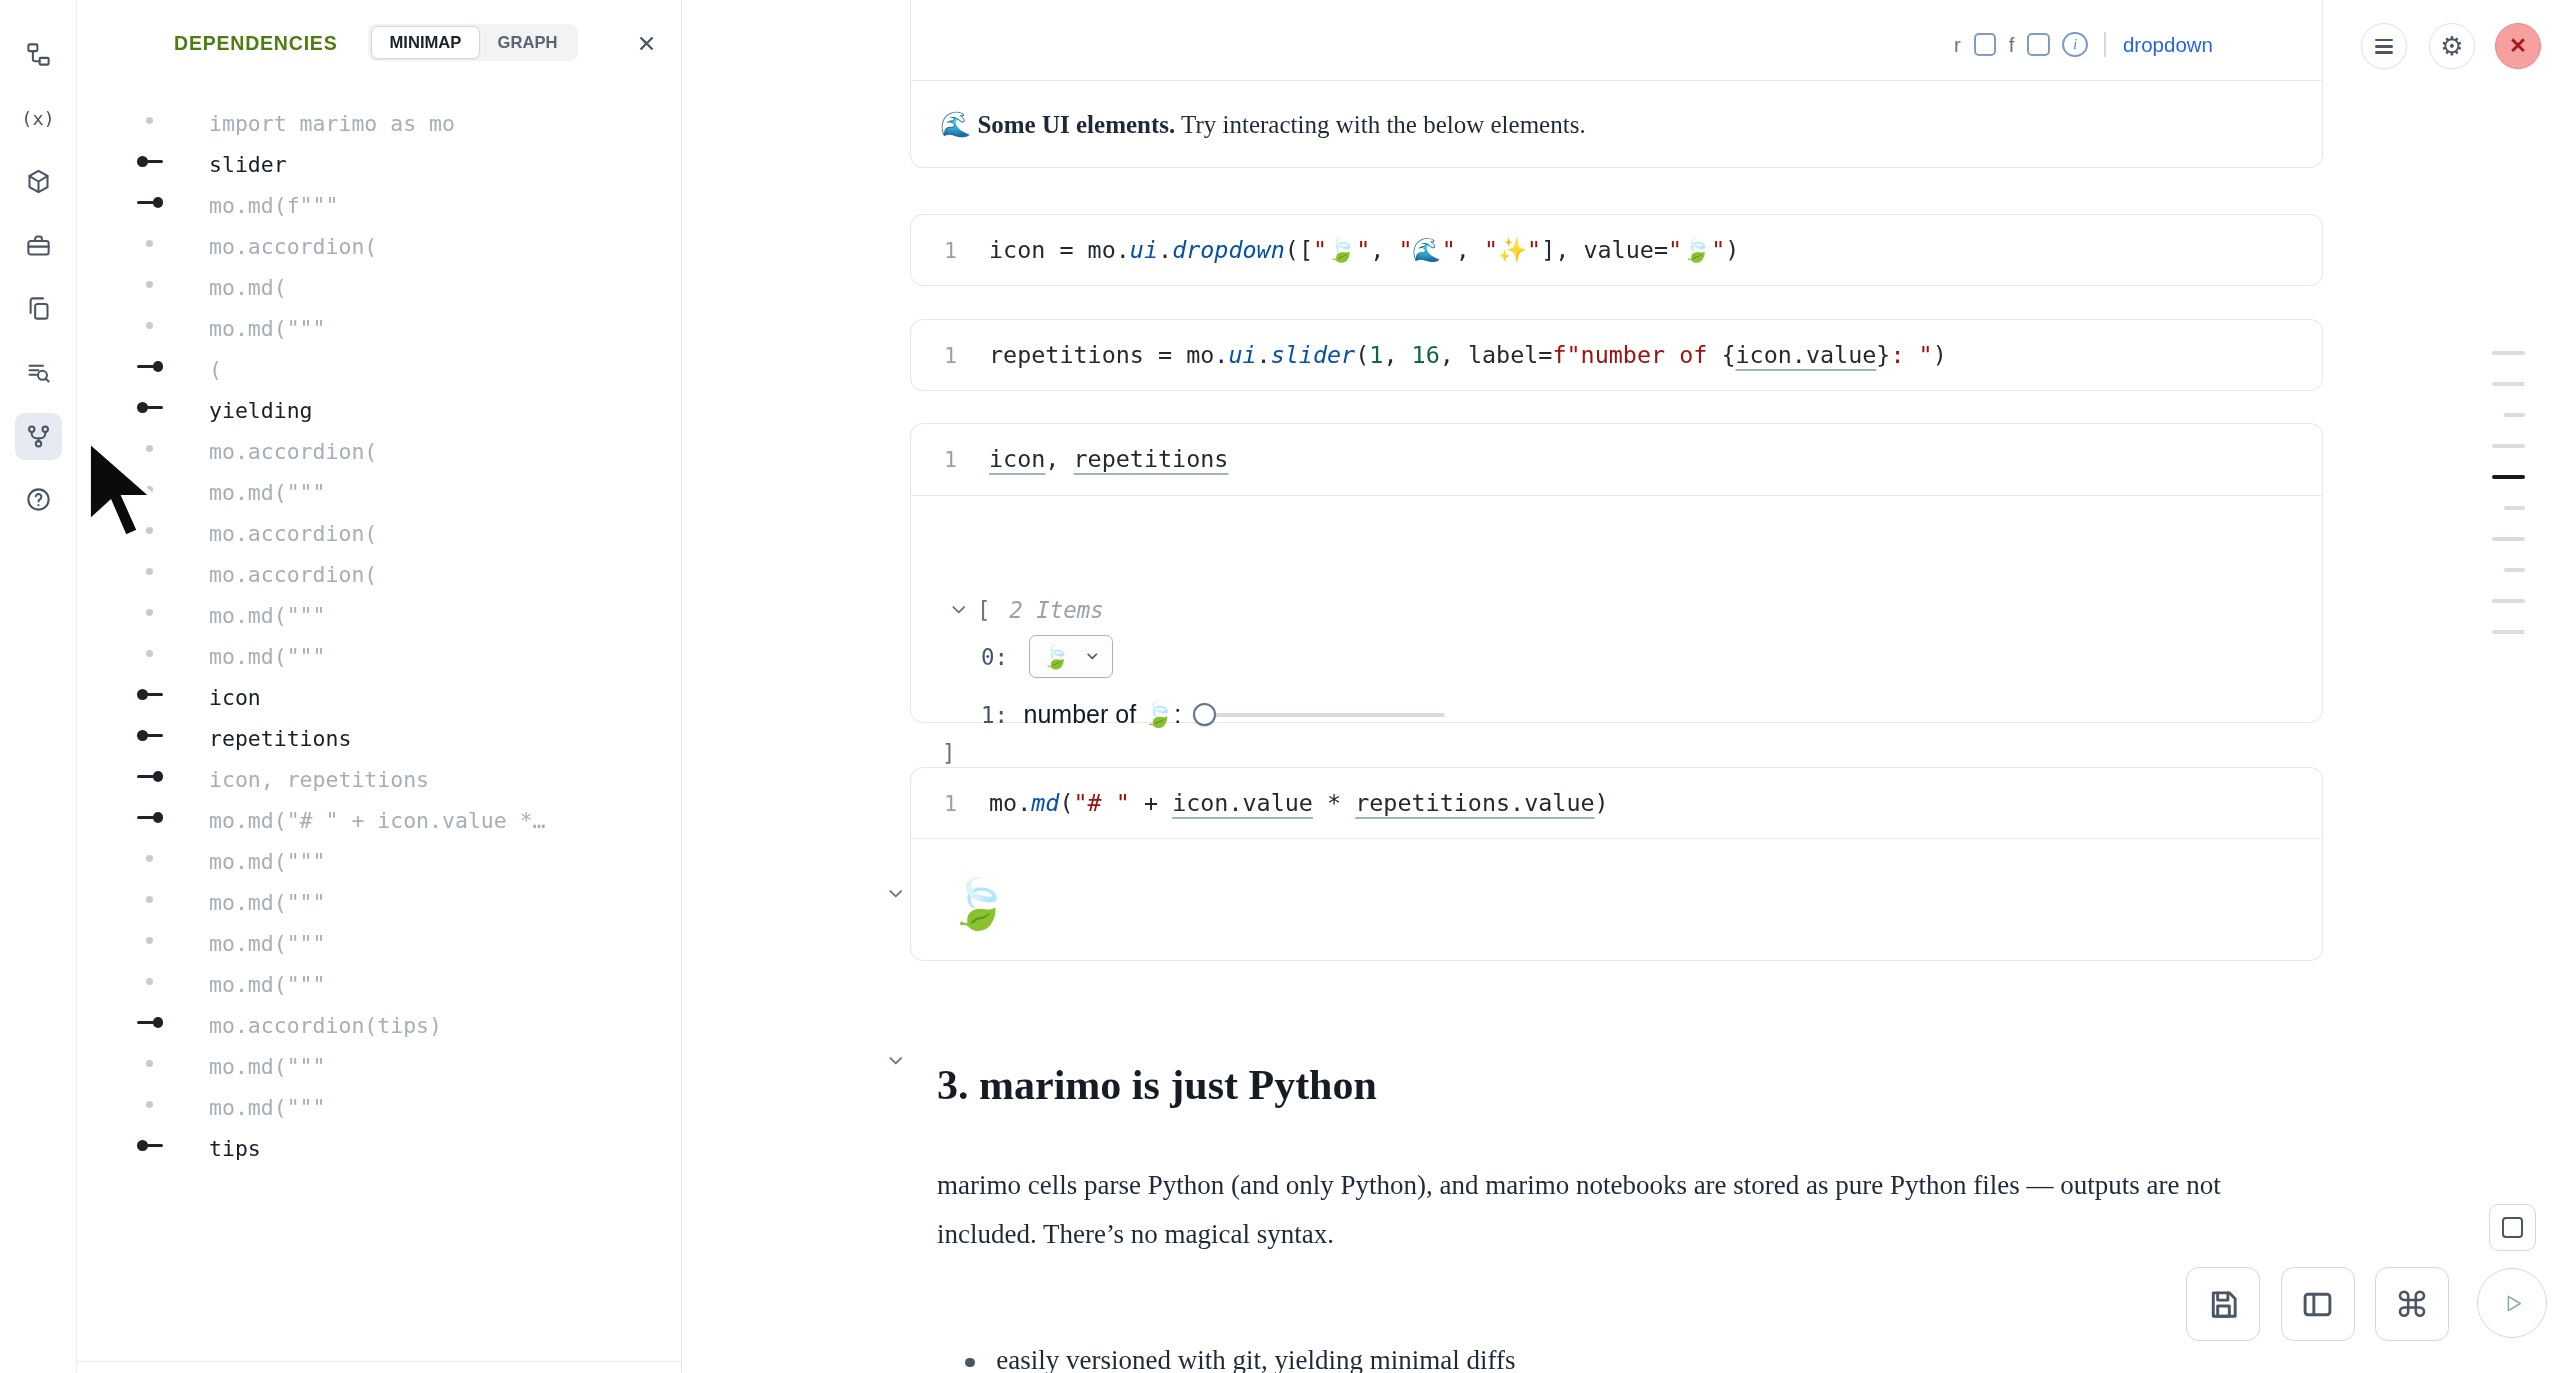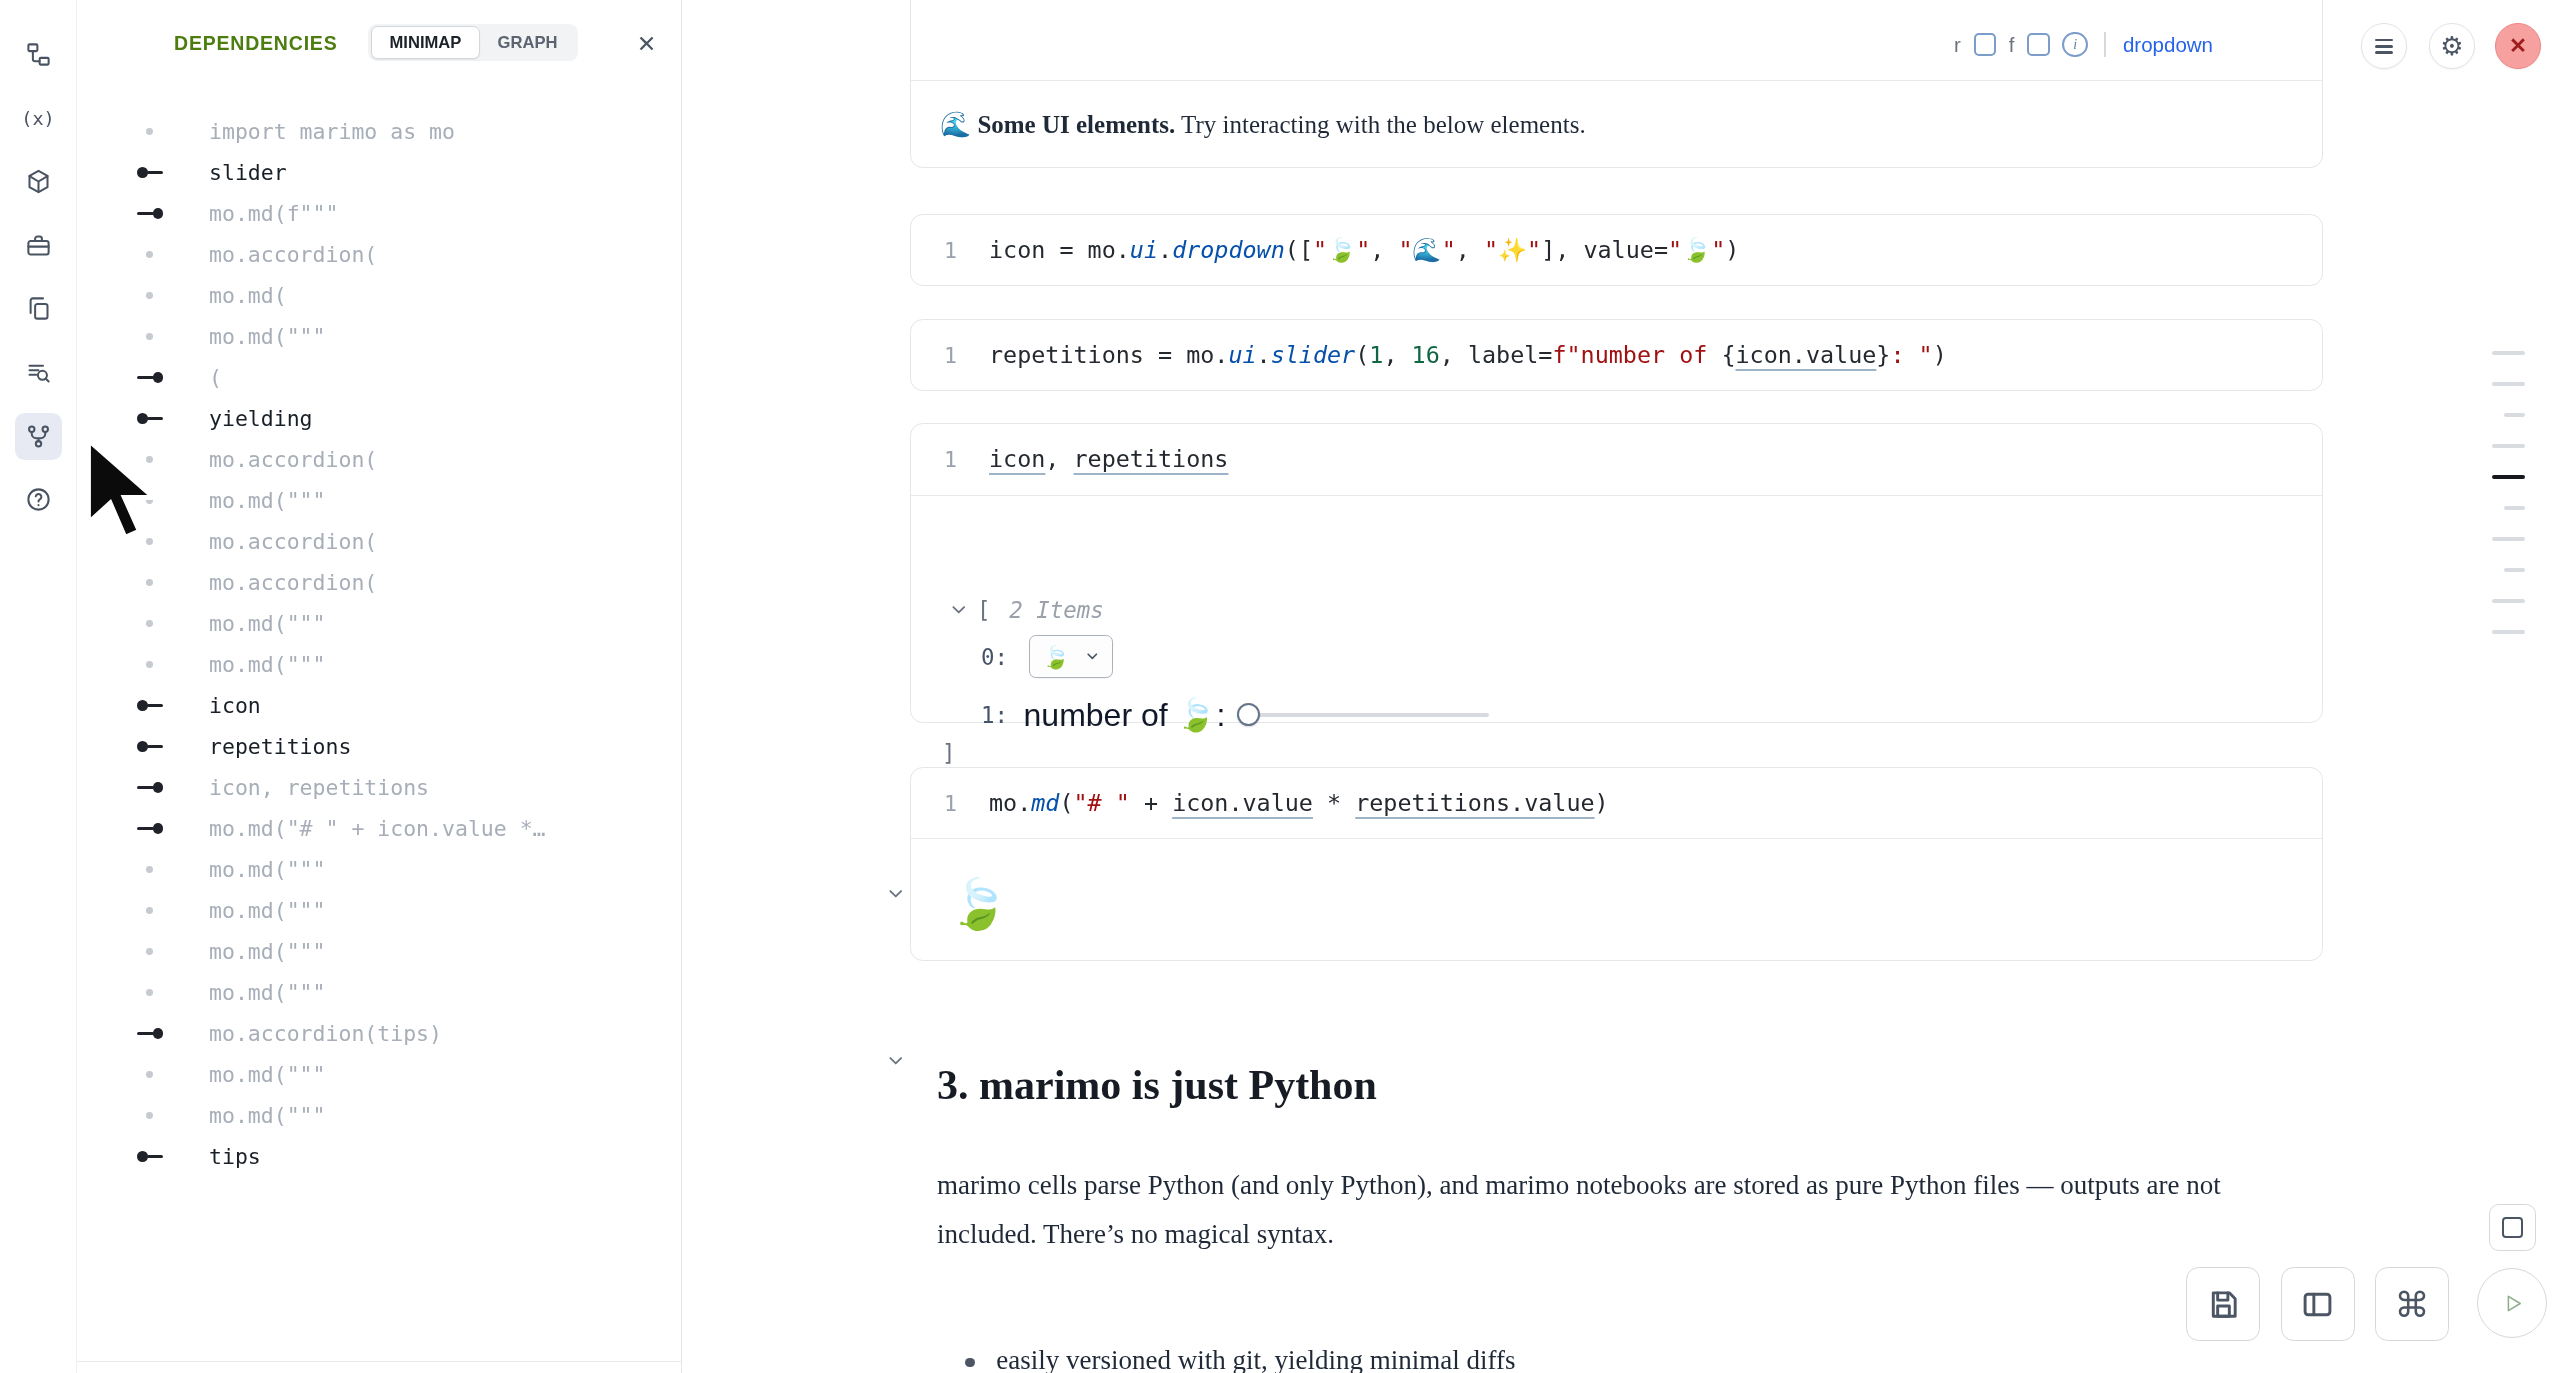--- a/index.html
+++ b/index.html
@@ -22,21 +22,21 @@
   .dep-header{position:relative;height:98px;}
   .dep-title{position:absolute;left:82px;top:32px;font-size:19.5px;font-weight:bold;letter-spacing:0.8px;color:#4d7c0f;margin-left:15px;}
   .seg{position:absolute;left:291px;top:24.4px;height:37px;background:#f1f3f5;border-radius:8.8px;
        display:flex;align-items:center;padding:2.9px;box-sizing:border-box;}
   .seg-opt{height:31px;display:flex;align-items:center;padding:0 17.6px;font-size:16.6px;font-weight:bold;
            color:#5b6470;border-radius:6.8px;}
   .seg-opt.selected{background:#fff;border:1px solid #d3d7dc;color:#1c2229;box-shadow:0 1px 2px rgba(0,0,0,.06);}
   .dep-close{position:absolute;left:552px;top:26px;width:35px;height:35px;display:grid;place-items:center;
              font-size:23.4px;color:#4b5563;}
   .dep-list{position:absolute;left:0;right:2px;top:111px;bottom:15.6px;overflow:hidden;}
-  .dep-row{height:41px;display:flex;align-items:center;padding-left:60px;}
+  .dep-row{height:41px;display:flex;padding-left:60px;}
   .glyph{position:relative;width:29px;height:19.5px;flex:none;}
   .g-dot .glyph::before{content:"";position:absolute;left:8.8px;top:50%;margin-top:-3.4px;width:6.8px;height:6.8px;
         border-radius:50%;background:#c6cbd2;}
   .g-defines .glyph::before{content:"";position:absolute;left:0;top:50%;margin-top:-5.4px;width:10.7px;height:10.7px;
         border-radius:50%;background:#1f2329;}
   .g-defines .glyph::after{content:"";position:absolute;left:9.8px;top:50%;margin-top:-1.7px;width:16.6px;height:3.4px;
         border-radius:2px;background:#1f2329;}
   .g-consumes .glyph::before{content:"";position:absolute;left:15.6px;top:50%;margin-top:-5.4px;width:10.7px;height:10.7px;
         border-radius:50%;background:#1f2329;}
   .g-consumes .glyph::after{content:"";position:absolute;left:0;top:50%;margin-top:-1.7px;width:16.6px;height:3.4px;
@@ -85,21 +85,21 @@
   .tree-bracket{color:#6b7280;}
   .tree-count{font-style:italic;color:#9aa1ab;margin-left:13px;}
   .tree-row0{position:absolute;left:70px;top:139px;height:43px;display:flex;align-items:center;}
   .tree-row1{position:absolute;left:70px;top:197px;height:43px;display:flex;align-items:center;}
   .tree-index{color:#44546a;}
   .tree-close{position:absolute;left:31px;top:244px;color:#6b7280;}
   .dd-widget{margin-left:21.5px;display:inline-flex;align-items:center;gap:13.7px;border:1.5px solid #aab2bd;
              border-radius:6.8px;background:#fdfdfe;padding:4.9px 11.7px;height:43px;box-sizing:border-box;
              box-shadow:0 1px 1px rgba(0,0,0,.04);}
   .dd-value{font-size:22.4px;}
-  .slider-label{margin-left:15.6px;font-family:"Liberation Sans",sans-serif;font-size:32px;color:#111827;}
+  .slider-label{margin-left:15.6px;font-family:"Liberation Sans",sans-serif;font-size:25px;color:#111827;}
   .slider{position:relative;width:252px;height:25px;margin-left:11.7px;}
   .slider-track{position:absolute;left:11.7px;right:0;top:10.7px;height:3.9px;background:#d7dbe0;border-radius:2px;}
   .slider-knob{position:absolute;left:0;top:1px;width:23.4px;height:23.4px;border-radius:50%;background:#fff;
                border:2.4px solid #64748b;box-sizing:border-box;box-shadow:0 1px 2px rgba(0,0,0,.15);}
   .leaf-out{position:absolute;left:37px;top:109px;font-size:49px;line-height:55px;}
 
   .collapse-chip{position:absolute;width:25px;height:25px;display:grid;place-items:center;color:#6b7280;}
   .collapse-chip svg{width:21.5px;height:21.5px;stroke:#6b7280;fill:none;stroke-width:2;stroke-linecap:round;stroke-linejoin:round;}
 
   

